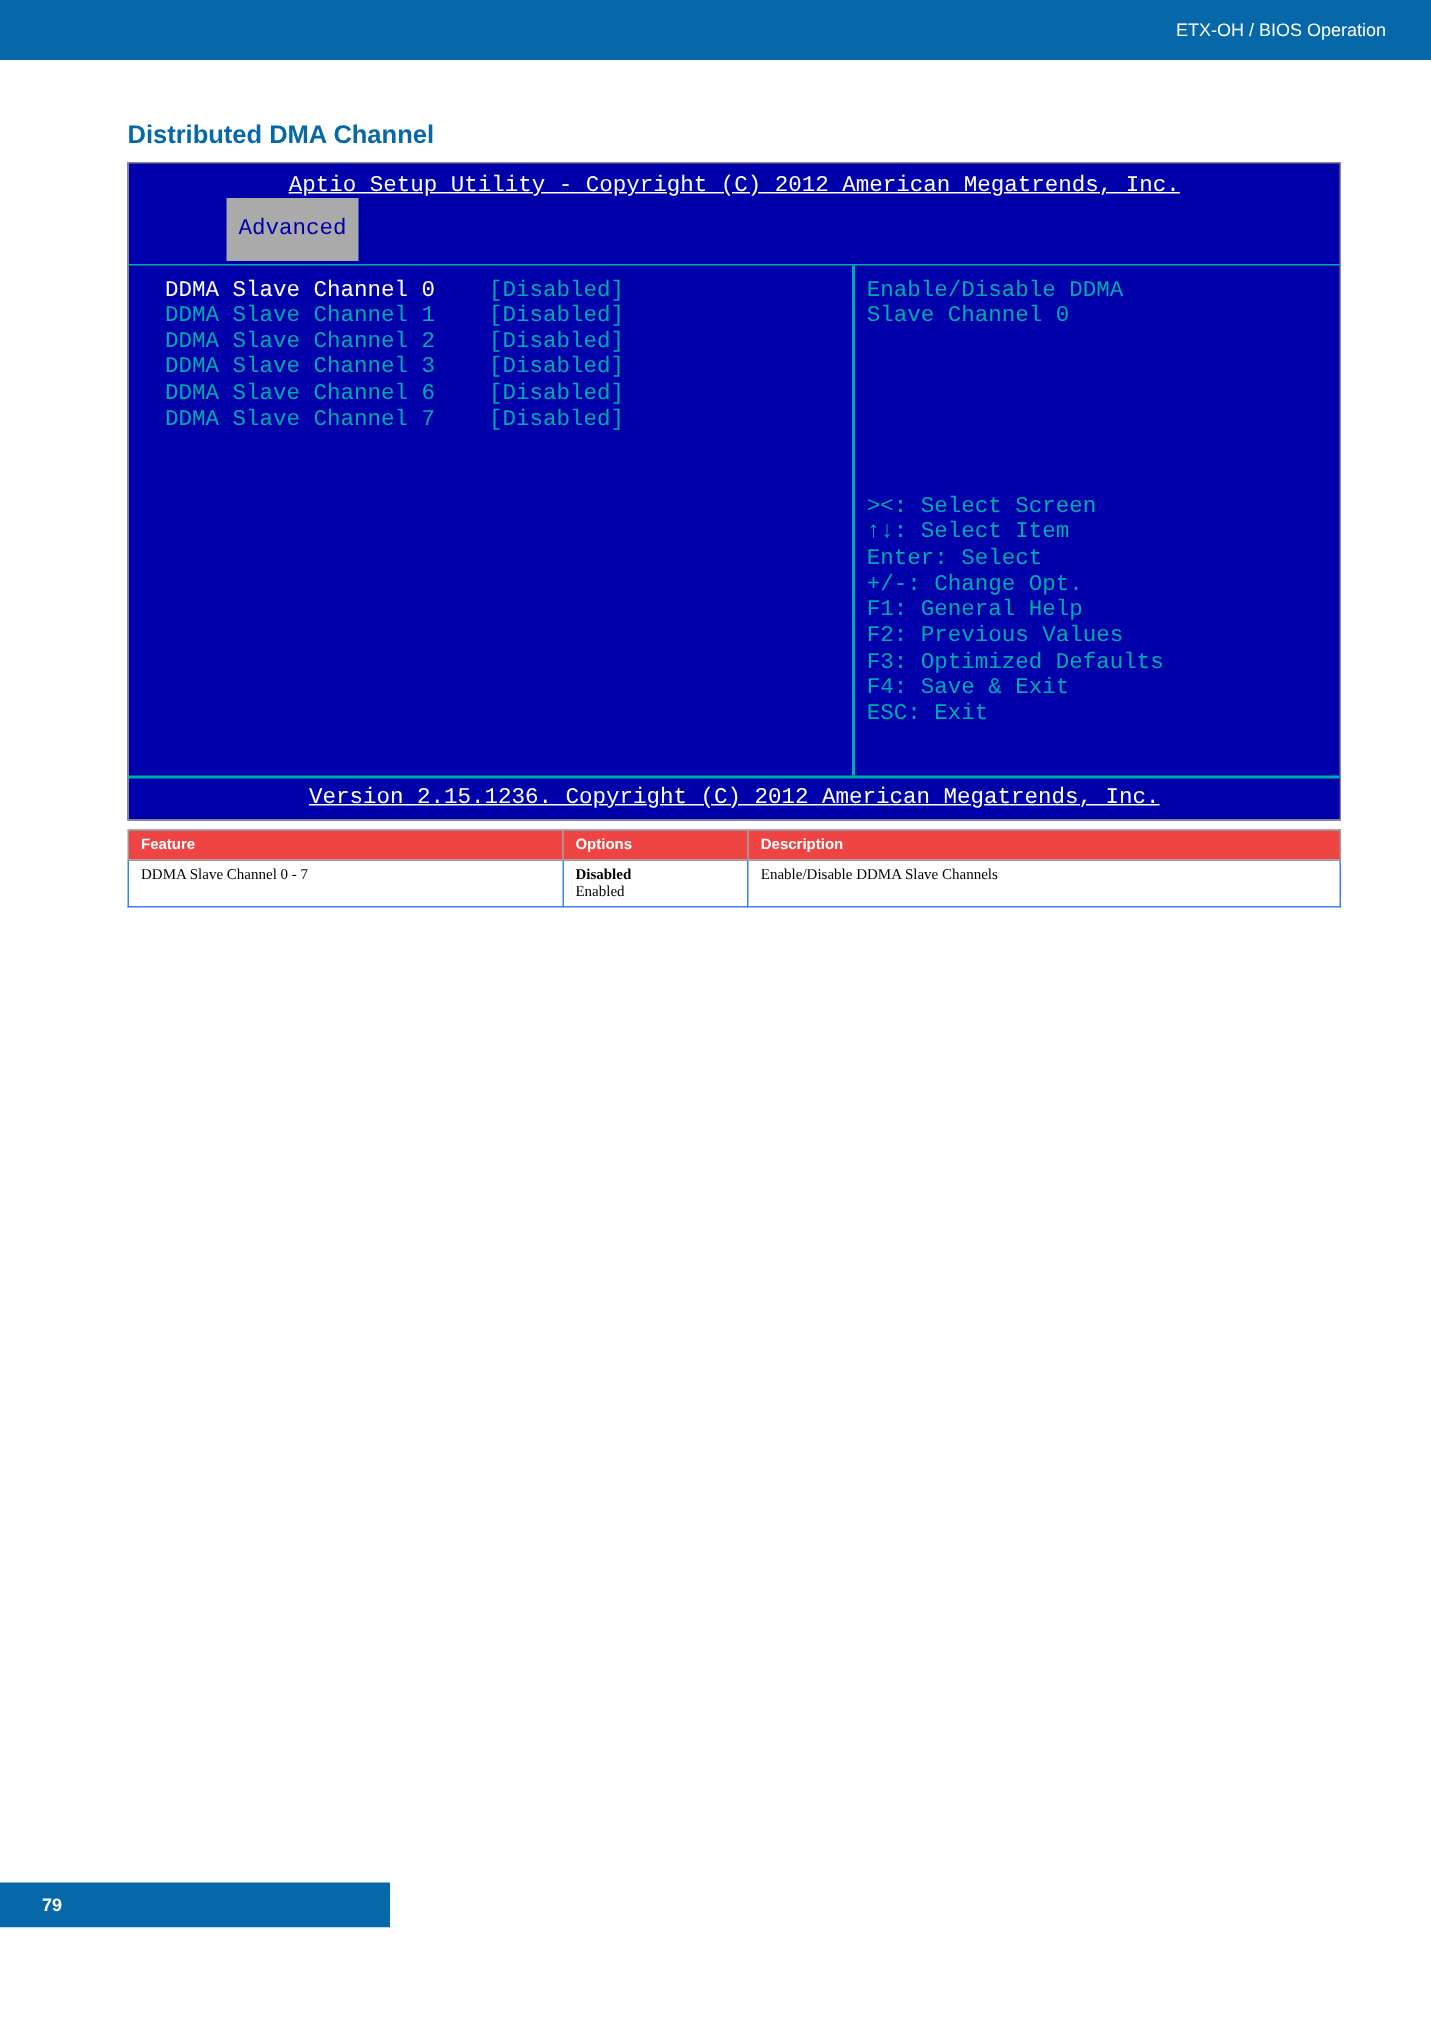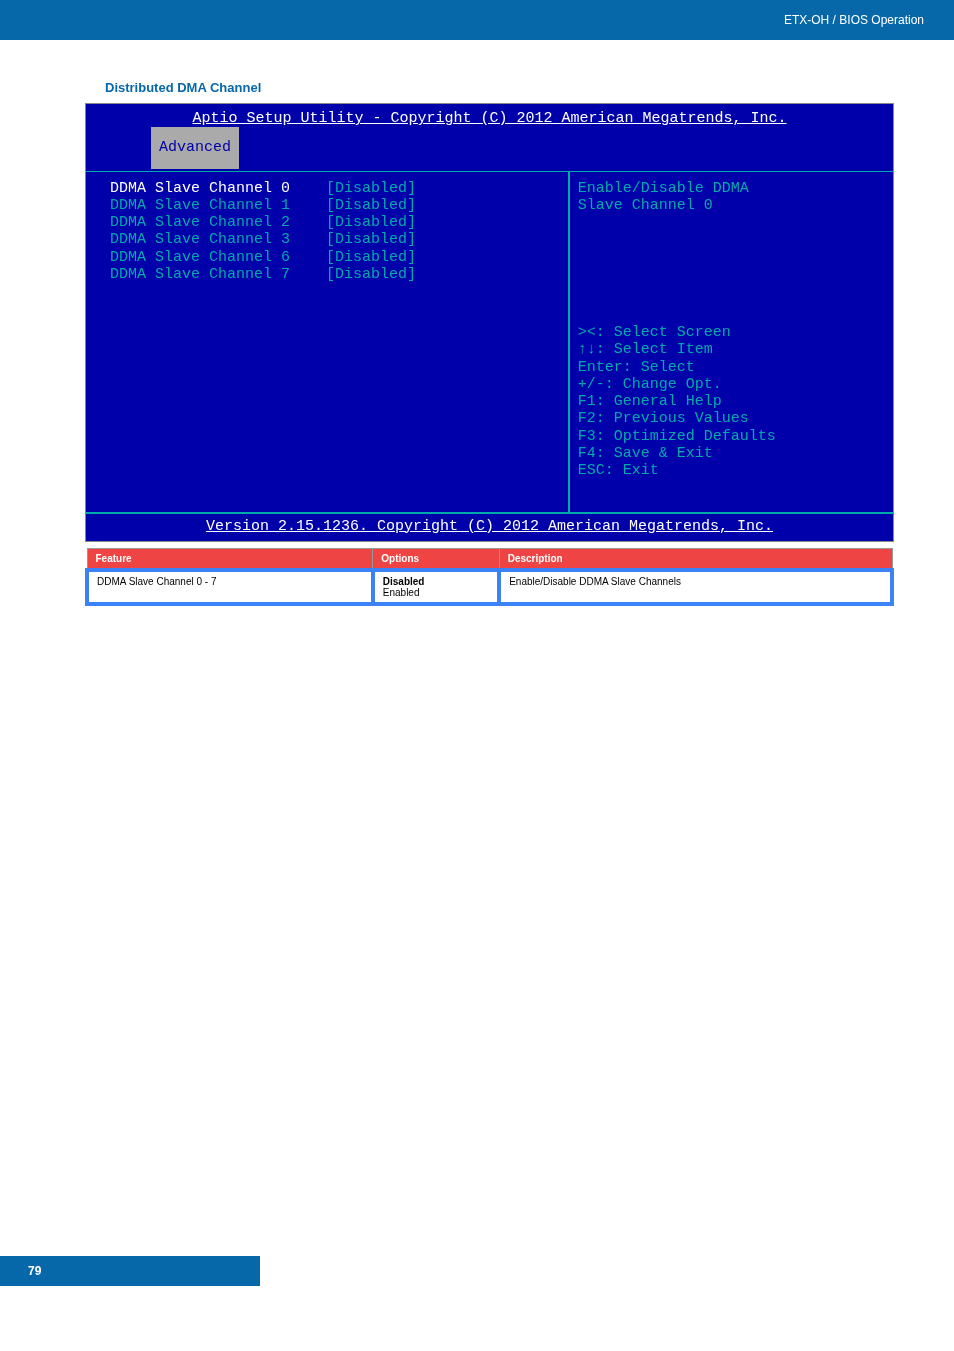--- a/index.html
+++ b/index.html
@@ -3,21 +3,21 @@
   <meta charset="utf-8">
   <style>
     * { margin: 0; padding: 0; box-sizing: border-box; }
     body { font-family: Arial, sans-serif; background: #fff; width: 954px; }
     
     .top-bar { background: #0768a9; height: 40px; display: flex; align-items: center; justify-content: flex-end; padding-right: 30px; }
     .top-bar-text { color: #fff; font-size: 12px; }
     
     .content { padding: 40px 60px 20px 85px; }
     
-    .section-title { color: #0768a9; font-size: 13px; font-weight: bold; margin-bottom: 8px; margin-left: 20px; }
+    .section-title { color: #0768a9; font-size: 17px; font-weight: bold; margin-bottom: 8px; }
     
     .bios-screen { background: #0000aa; border: 1px solid #888; font-family: 'Courier New', monospace; font-size: 15px; line-height: 1.15; }
     
     .bios-header { color: #ffffff; text-align: center; padding: 6px 0 0 0; white-space: pre; text-decoration: underline; }
     .bios-tab { color: #0000aa; background: #aaaaaa; padding: 12px 8px; margin-left: 65px; display: inline-block; }
     .bios-tab-row { padding-bottom: 2px; }
     
     .bios-body { display: flex; border-top: 1px solid #00aaaa; }
     .bios-left { flex: 1.5; padding: 8px 0 8px 24px; border-right: 2px solid #00aaaa; min-height: 340px; }
     .bios-right { flex: 1; padding: 8px 10px 8px 8px; }
@@ -25,21 +25,21 @@
     .bios-row { color: #00aaaa; white-space: pre; }
     .bios-row-sel .label-part { color: #ffffff; }
     
     .help-text { color: #00aaaa; white-space: pre; }
     .help-block2 { margin-top: 110px; }
     
     .bios-footer { background: #0000aa; color: #ffffff; text-align: center; padding: 4px 0 6px; border-top: 2px solid #00aaaa; text-decoration: underline; white-space: pre; }
     
     .feature-table { width: 100%; border-collapse: collapse; margin-top: 6px; font-size: 10px; }
     .feature-table th { background: #ef4444; color: #fff; text-align: left; padding: 4px 8px; font-weight: bold; border: 1px solid #999; }
-    .feature-table td { border: 4px solid #3b82f6; padding: 4px 8px; vertical-align: top; }
+    .feature-table td { border: 1px solid #3b82f6; padding: 4px 8px; vertical-align: top; font-family: Liberation Serif, serif; }
     
     .page-footer { position: relative; margin-top: 630px; }
     .page-footer-bar { background: #0768a9; height: 30px; width: 260px; display: flex; align-items: center; padding-left: 28px; }
     .page-num { color: #fff; font-size: 12px; font-weight: bold; }
   </style>
 </head>
 <body>
 
 <div class="top-bar">
   <span class="top-bar-text">ETX-OH / BIOS Operation</span>

